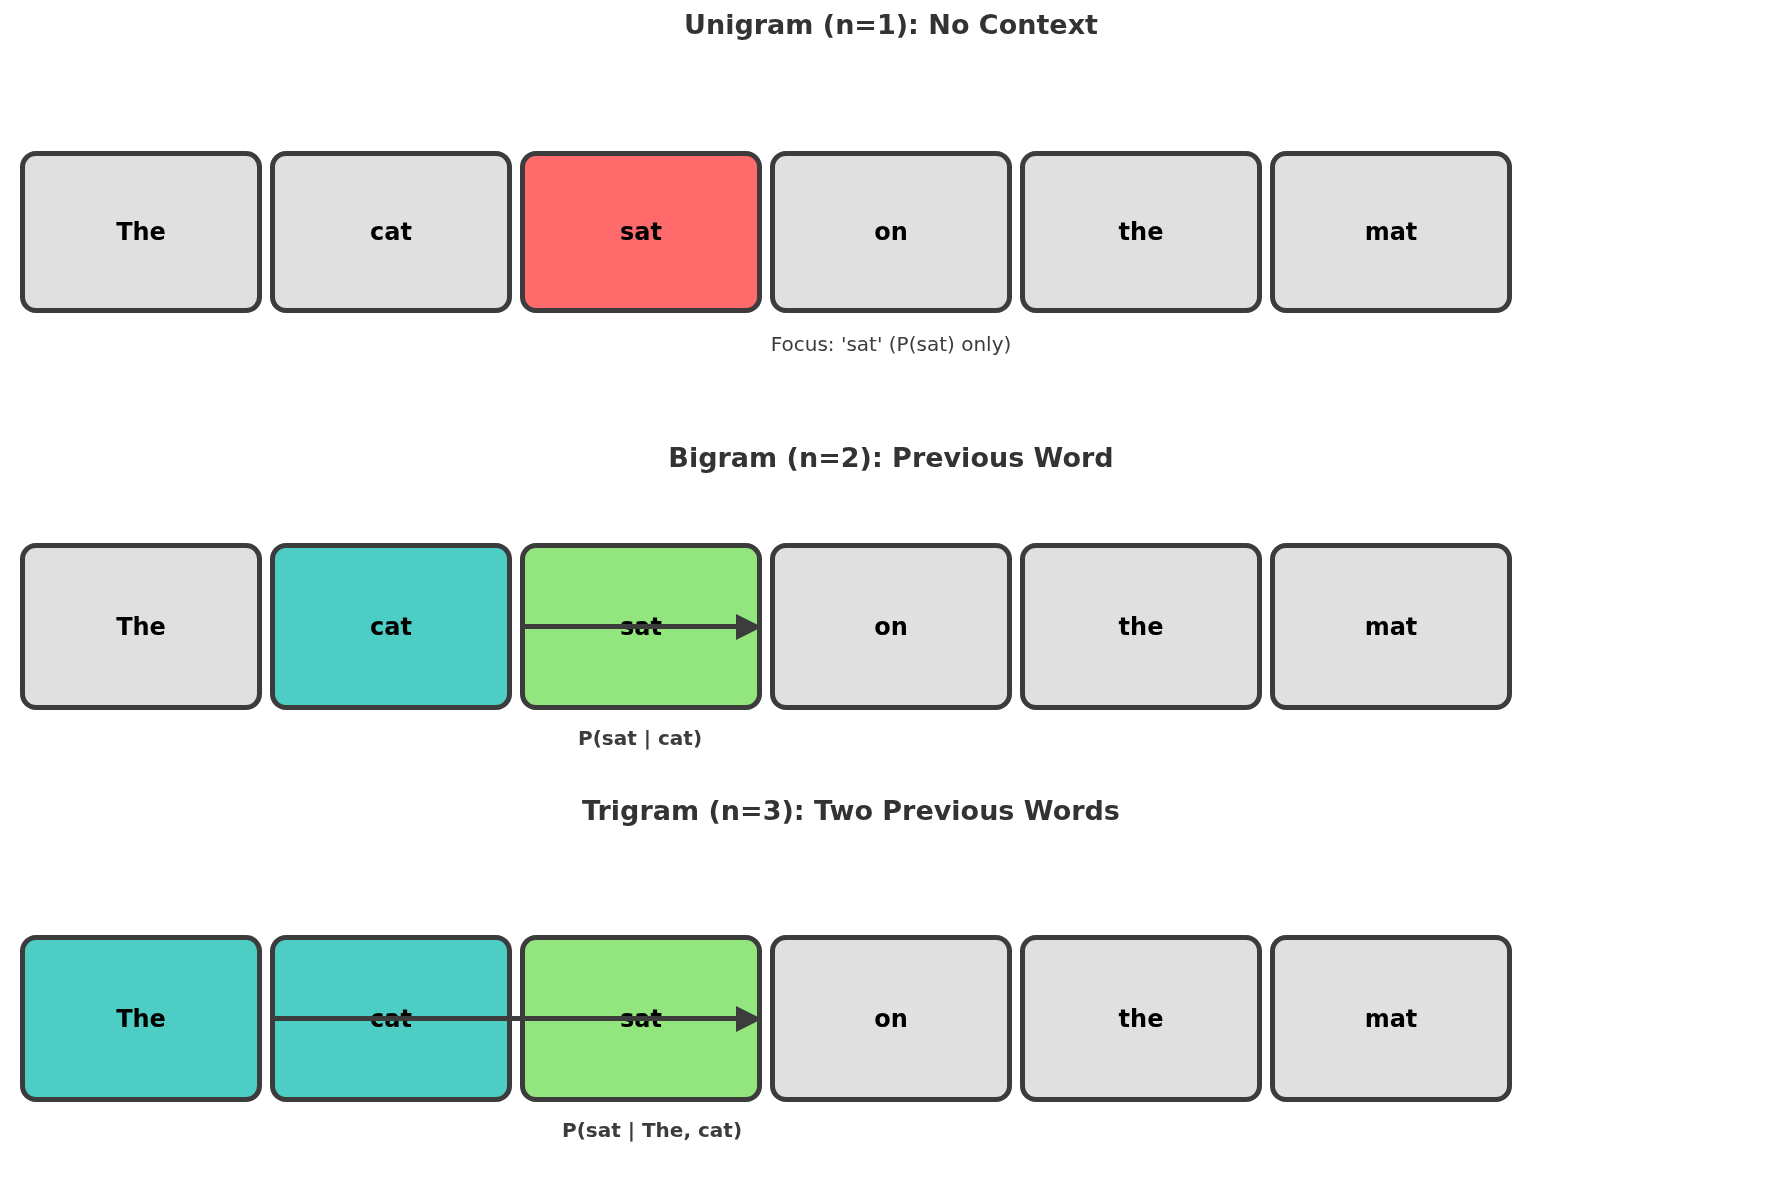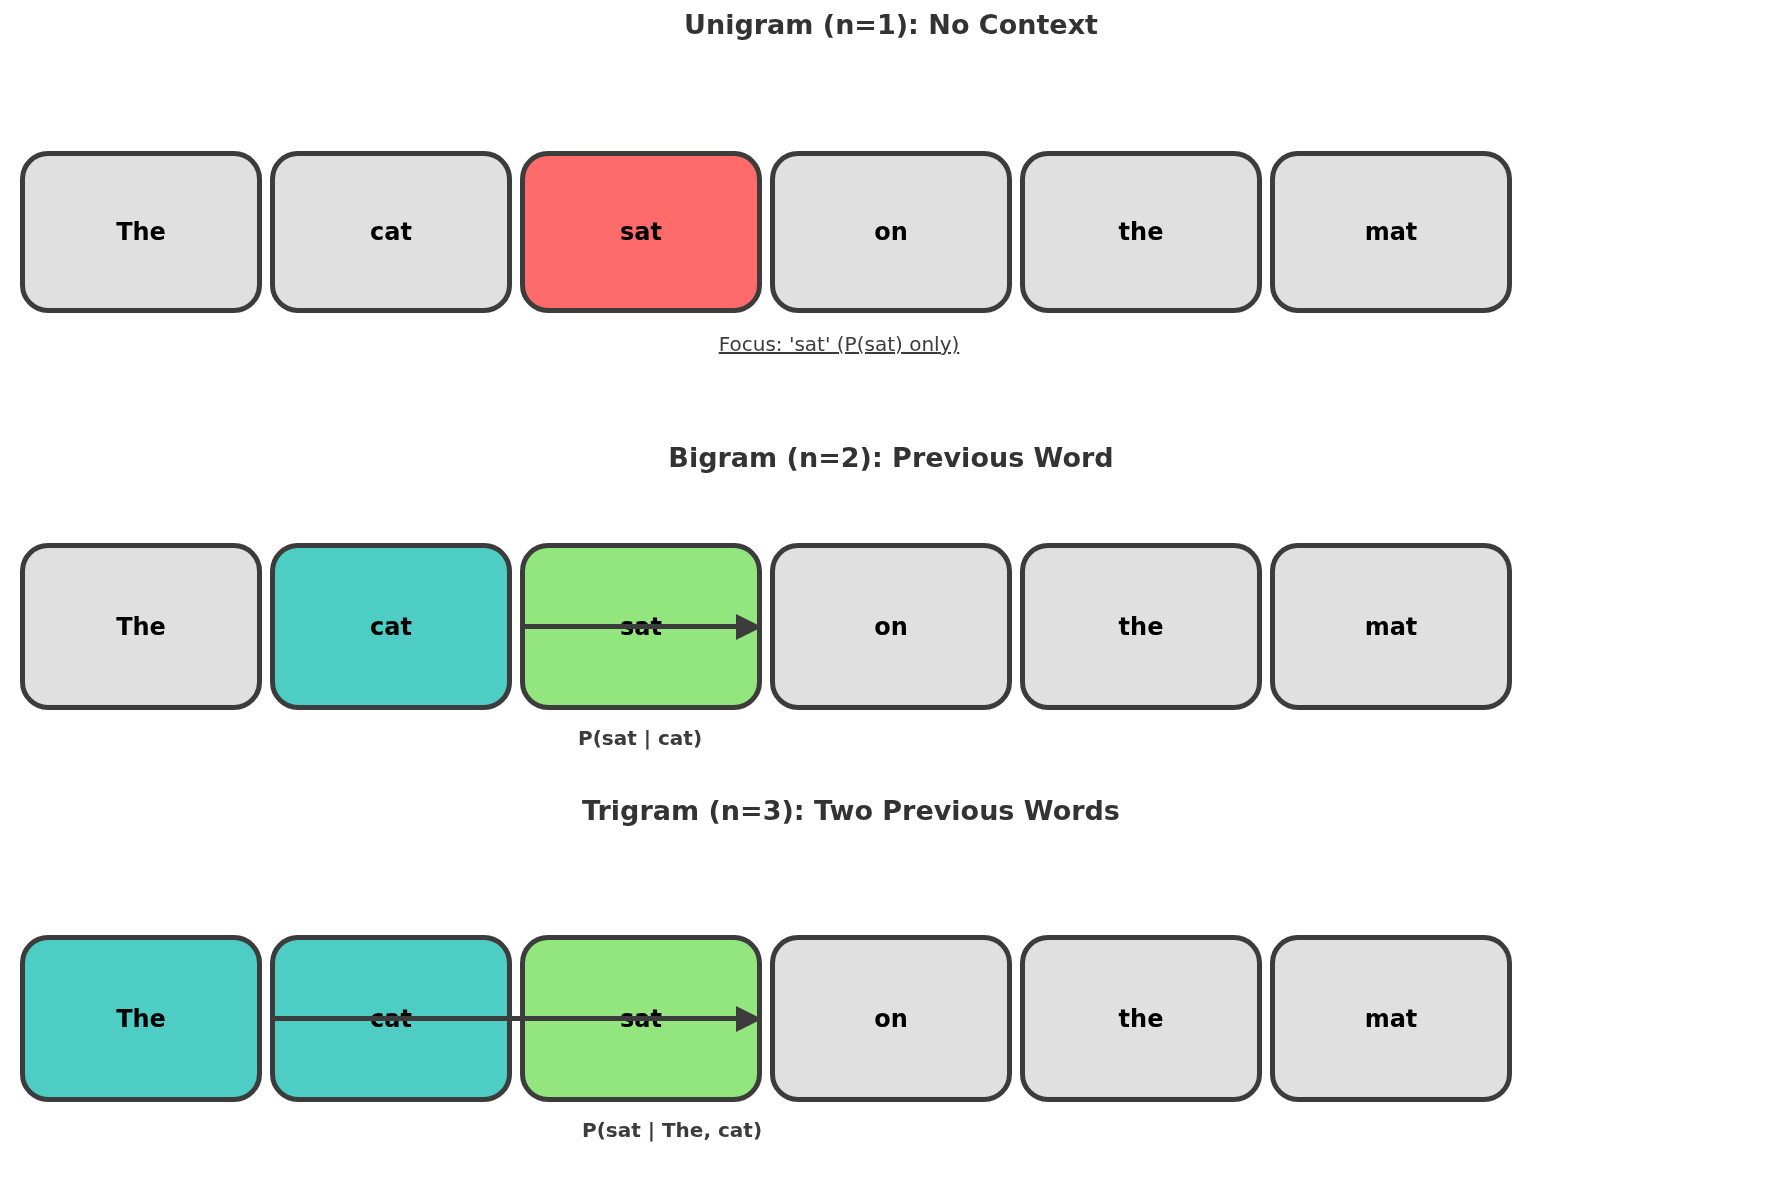--- a/index.html
+++ b/index.html
@@ -21,21 +21,21 @@
     white-space: nowrap;
     font-size: 27px;
     font-weight: bold;
     color: var(--title-text, #333333);
     margin: 0;
   }
   .word-box {
     position: absolute;
     box-sizing: border-box;
     border: 5px solid var(--box-border, #3c3c3c);
-    border-radius: 28px;
+    border-radius: 16px;
     display: flex;
     align-items: center;
     justify-content: center;
   }
   .word-box .word-label {
     font-size: 24px;
     font-weight: bold;
     color: var(--word-text, #000000);
     white-space: nowrap;
   }
@@ -83,21 +83,21 @@
       </div>
       <div class="word-box role-default" style="left: 770px; top: 151px; width: 242px; height: 162px;">
         <span class="word-label">on</span>
       </div>
       <div class="word-box role-default" style="left: 1020px; top: 151px; width: 242px; height: 162px;">
         <span class="word-label">the</span>
       </div>
       <div class="word-box role-default" style="left: 1270px; top: 151px; width: 242px; height: 162px;">
         <span class="word-label">mat</span>
       </div>
-      <div class="caption normal" style="left: 839px; top: 344px; text-decoration: underline;">Focus: 'sat' (P(sat) only)</div>
+      <div class="caption normal" style="left: 891px; top: 344px;">Focus: 'sat' (P(sat) only)</div>
     </div>
     <div>
       <h2 class="section-title" style="left: 891px; top: 417px; margin-top: 40px;">Bigram (n=2): Previous Word</h2>
       <div class="word-box role-default" style="left: 20px; top: 543px; width: 242px; height: 167px;">
         <span class="word-label">The</span>
       </div>
       <div class="word-box role-context" style="left: 270px; top: 543px; width: 242px; height: 167px;">
         <span class="word-label">cat</span>
       </div>
       <div class="word-box role-target" style="left: 520px; top: 543px; width: 242px; height: 167px;">
@@ -131,15 +131,15 @@
         <span class="word-label">on</span>
       </div>
       <div class="word-box role-default" style="left: 1020px; top: 935px; width: 242px; height: 167px;">
         <span class="word-label">the</span>
       </div>
       <div class="word-box role-default" style="left: 1270px; top: 935px; width: 242px; height: 167px;">
         <span class="word-label">mat</span>
       </div>
       <div class="arrow-line" style="left: 270px; top: 1016px; width: 472px;"></div>
       <div class="arrow-head" style="left: 736px; top: 1005.5px;"></div>
-      <div class="caption bold" style="left: 672px; top: 1130px;">P(sat | The, cat)</div>
+      <div class="caption bold" style="left: 652px; top: 1130px;">P(sat | The, cat)</div>
     </div>
   </div>
 
 </body></html>

